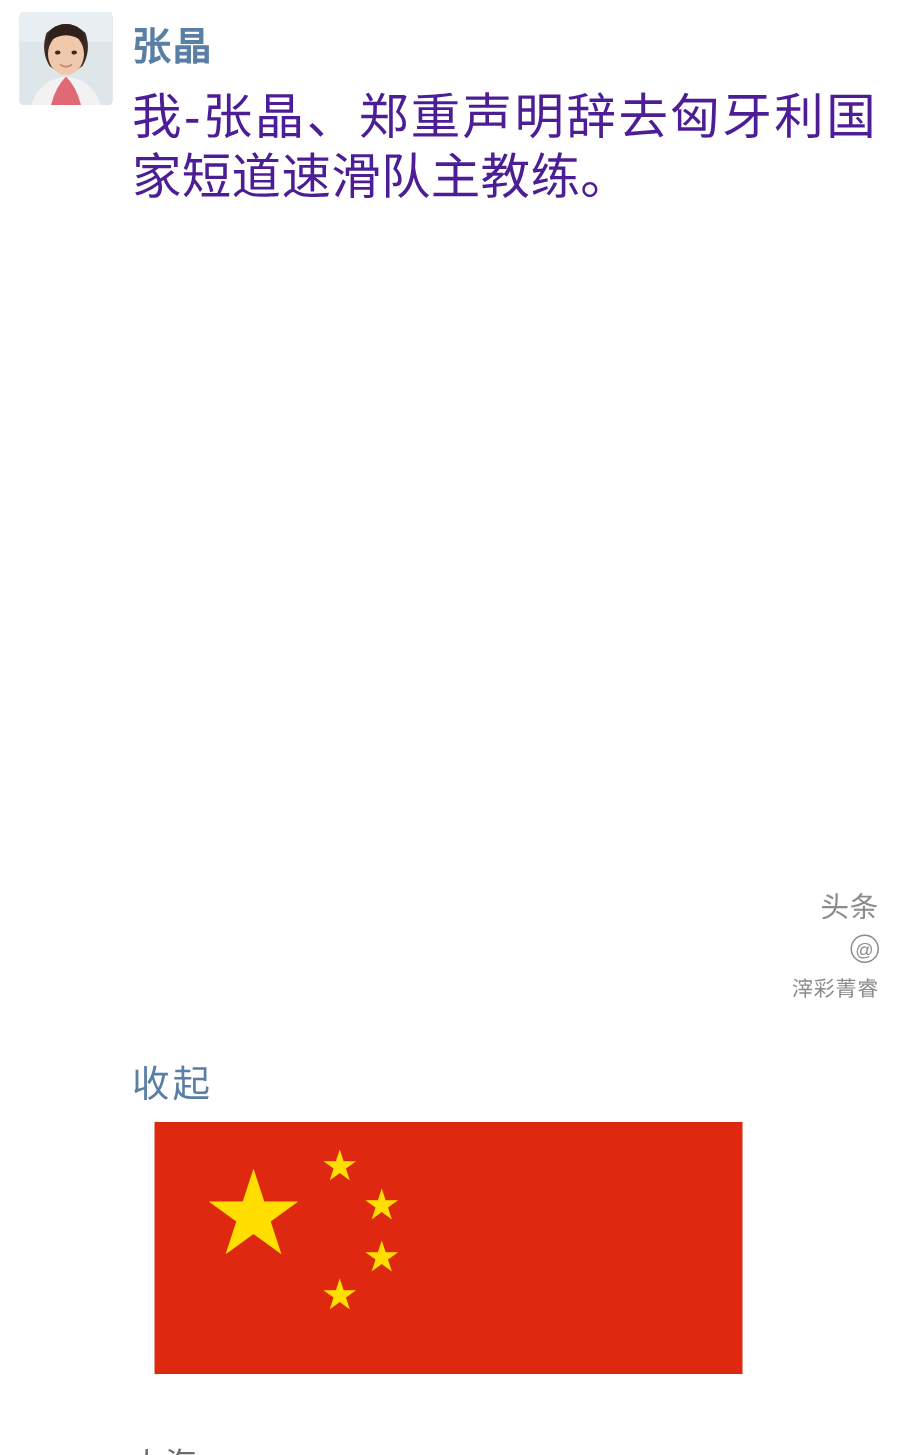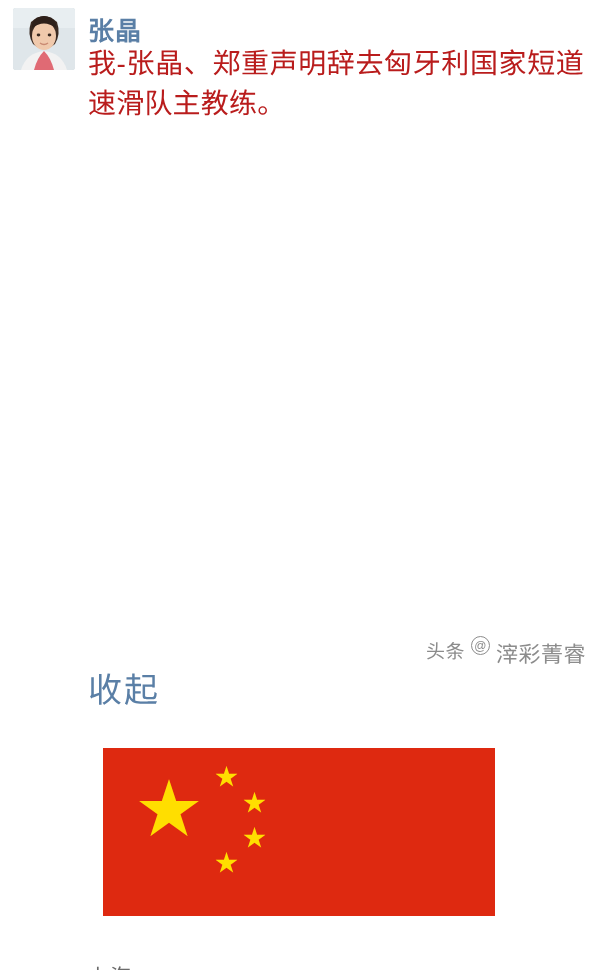--- a/index.html
+++ b/index.html
@@ -46,43 +46,43 @@
     line-height: 30px;
     color: #5a7fa6;
     font-weight: 700;
     letter-spacing: 1px;
   }
 
   
   .body-text {
     position: absolute;
     left: 88px;
-    top: 44px;
+    top: 58px;
     width: 496px;
-    font-size: 28px;
+    font-size: 33px;
     line-height: 40px;
-    color: #b91c1c;
+    color: #4c1d95;
     letter-spacing: 0.2px;
     text-align: justify;
     text-justify: inter-character;
     word-break: break-all;
   }
   .body-text p {
     margin: 0;
   }
   .body-text p.indent {
     text-indent: 2em;
   }
 
   
   .collapse {
     position: absolute;
     left: 88px;
-    top: 674px;
-    font-size: 34px;
+    top: 707px;
+    font-size: 25px;
     line-height: 32px;
     color: #5a7fa6;
     letter-spacing: 2px;
     cursor: pointer;
   }
 
   
   .flag-wrap {
     position: absolute;
     left: 103px;
@@ -124,46 +124,47 @@
     letter-spacing: 1px;
     margin-top: 36px;
   }
 
   
   .watermark {
     position: absolute;
     right: 14px;
     bottom: 14px;
     display: flex;
-    align-items: flex-start;
+    align-items: flex-end;
     gap: 6px;
     color: #8c8c8c;
     font-size: 19px;
     letter-spacing: 0.5px;
+    flex-direction: column;
   }
   .watermark .tt-logo {
     font-size: 19px;
     color: #8c8c8c;
     letter-spacing: 0.5px;
   }
   .watermark .tt-at {
     display: inline-flex;
     align-items: center;
     justify-content: center;
     width: 17px;
     height: 17px;
     border: 1.6px solid #8c8c8c;
     border-radius: 50%;
     font-size: 12px;
     line-height: 1;
     position: relative;
     top: 0px;
   }
   .watermark .tt-name {
-    font-size: 22px;
+    font-size: 14px;
     color: #8c8c8c;
   }
 </style>
 </head>
 <body>
 
 <div class="post">
 
   <div class="avatar">
     <svg width="62" height="62" viewBox="0 0 62 62">

